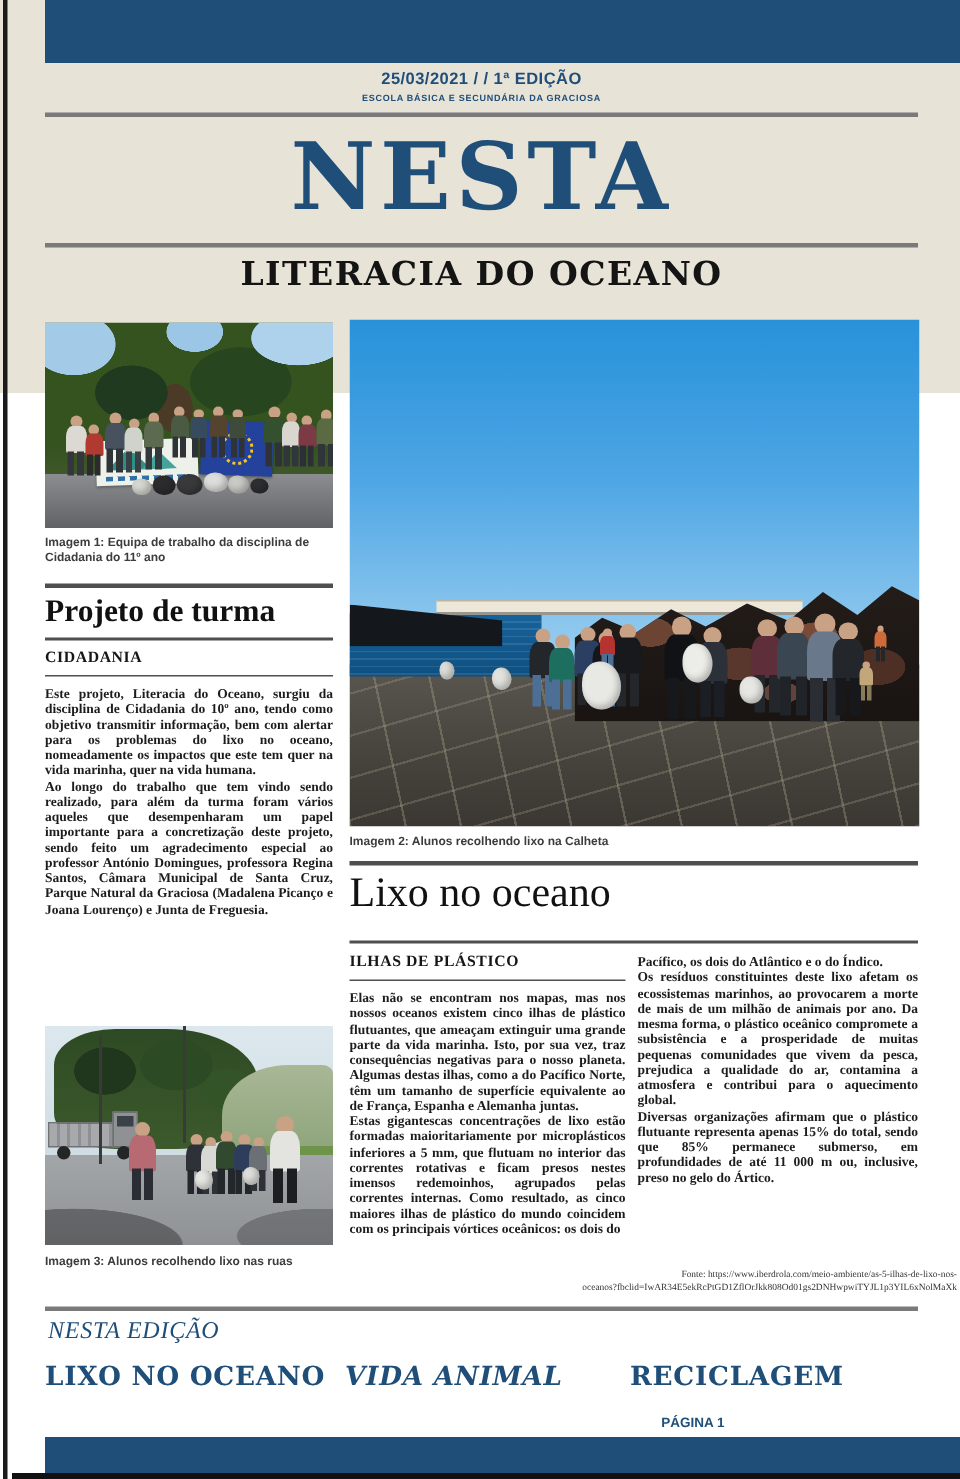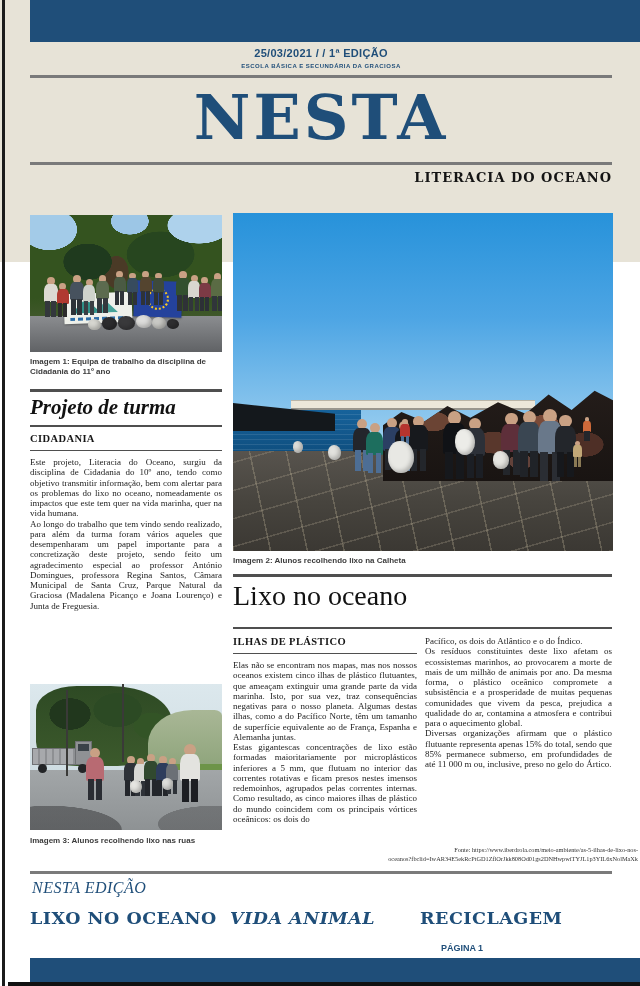--- a/index.html
+++ b/index.html
@@ -17,32 +17,32 @@
   .rule{background:#7a7a7a;z-index:3;}
   .rule-dark{background:#4f4f4f;z-index:3;}
 
   
   .dateline{left:30px;top:47px;width:582px;text-align:center;z-index:3;
             font-family:"Liberation Sans",sans-serif;font-weight:bold;font-size:11px;color:#1f4e79;letter-spacing:.3px;}
   .school{left:30px;top:63px;width:582px;text-align:center;z-index:3;
           font-family:"Liberation Sans",sans-serif;font-weight:bold;font-size:6px;color:#1f4e79;letter-spacing:.5px;}
   .masthead{left:30px;top:84px;width:582px;text-align:center;z-index:3;
             font-family:"DejaVu Serif",serif;font-weight:bold;font-size:62px;line-height:1.1;color:#1f4e79;letter-spacing:3px;}
-  .subtitle{left:30px;top:170px;width:582px;text-align:right;z-index:3;
-            font-family:"DejaVu Serif",serif;font-weight:bold;font-size:13px;color:#141414;letter-spacing:1px;}
+  .subtitle{left:30px;top:170px;width:582px;text-align:center;z-index:3;
+            font-family:"DejaVu Serif",serif;font-weight:bold;font-size:22px;color:#141414;letter-spacing:1px;}
 
   
   .photo{overflow:hidden;z-index:5;}
   .photo,.photo *{box-sizing:border-box;}
   .caption{font-family:"Liberation Sans",sans-serif;font-weight:bold;font-size:8px;line-height:1.3;color:#3c3c3c;z-index:3;}
 
   .kicker{font-family:"Liberation Serif",serif;font-weight:bold;font-size:10.5px;letter-spacing:.4px;color:#161616;z-index:3;}
   .art-title{font-family:"Liberation Serif",serif;font-weight:bold;font-size:21px;color:#111;z-index:3;}
   .main-title{font-family:"Liberation Serif",serif;font-weight:normal;font-size:28px;color:#111;z-index:3;}
-  .bodytext{font-size:9px;line-height:1.14;text-align:justify;z-index:3;}
+  .bodytext{font-size:9px;line-height:1.14;text-align:justify;z-index:3;font-weight:bold;}
   .bodytext p{margin:0;}
   .footnote{font-size:6.3px;line-height:1.4;color:#333;text-align:right;z-index:3;}
 
   
   .nesta{left:32px;top:879px;font-style:italic;font-size:16px;color:#1f4e79;letter-spacing:.5px;z-index:3;font-family:"Liberation Serif",serif;}
   .fitem{top:908px;font-family:"DejaVu Serif",serif;font-weight:bold;font-size:17.5px;color:#1f4e79;letter-spacing:.5px;z-index:3;}
   .pagenum{left:312px;top:943px;width:300px;text-align:center;font-family:"Liberation Sans",sans-serif;font-weight:bold;font-size:9px;color:#1f4e79;z-index:3;}
 
   
   .i1-canopy{left:0;top:0;right:0;height:104px;z-index:1;
@@ -207,21 +207,21 @@
       <div class="sack" style="left: 58px; top: 104px; width: 13px; height: 11px; background: rgb(215, 215, 209);"></div>
       <div class="sack" style="left: 72px; top: 102px; width: 15px; height: 13px; background: rgb(44, 44, 46);"></div>
       <div class="sack" style="left: 88px; top: 101px; width: 17px; height: 14px; background: rgb(57, 57, 59);"></div>
       <div class="sack" style="left: 106px; top: 100px; width: 16px; height: 13px; background: rgb(221, 221, 219);"></div>
       <div class="sack" style="left: 122px; top: 102px; width: 14px; height: 12px; background: rgb(201, 201, 197);"></div>
       <div class="sack" style="left: 137px; top: 104px; width: 12px; height: 10px; background: rgb(47, 47, 49);"></div>
     </div>
   <div class="abs caption" style="left:30px;top:357px;width:192px;">Imagem 1: Equipa de trabalho da disciplina de Cidadania do 11º ano</div>
 
   <div class="abs rule-dark" style="left:30px;top:389px;width:192px;height:3px;"></div>
-  <div class="abs art-title" style="left:30px;top:395px;font-style:italic;">Projeto de turma</div>
+  <div class="abs art-title" style="left:30px;top:395px;">Projeto de turma</div>
   <div class="abs rule-dark" style="left:30px;top:425px;width:192px;height:2px;"></div>
   <div class="abs kicker" style="left:30px;top:433px;">CIDADANIA</div>
   <div class="abs rule-dark" style="left:30px;top:450px;width:192px;height:1px;"></div>
 
   <div class="abs bodytext" style="left:30px;top:457px;width:192px;">
     <p>Este projeto, Literacia do Oceano, surgiu da disciplina de Cidadania do 10º ano, tendo como objetivo transmitir informação, bem com alertar para os problemas do lixo no oceano, nomeadamente os impactos que este tem quer na vida marinha, quer na vida humana.</p>
     <p>Ao longo do trabalho que tem vindo sendo realizado, para além da turma foram vários aqueles que desempenharam um papel importante para a concretização deste projeto, sendo feito um agradecimento especial ao professor António Domingues, professora Regina Santos, Câmara Municipal de Santa Cruz, Parque Natural da Graciosa (Madalena Picanço e Joana Lourenço) e Junta de Freguesia.</p>
   </div>
 
   <div class="abs photo" id="photo3" style="left:30px;top:684px;width:192px;height:146px;">

